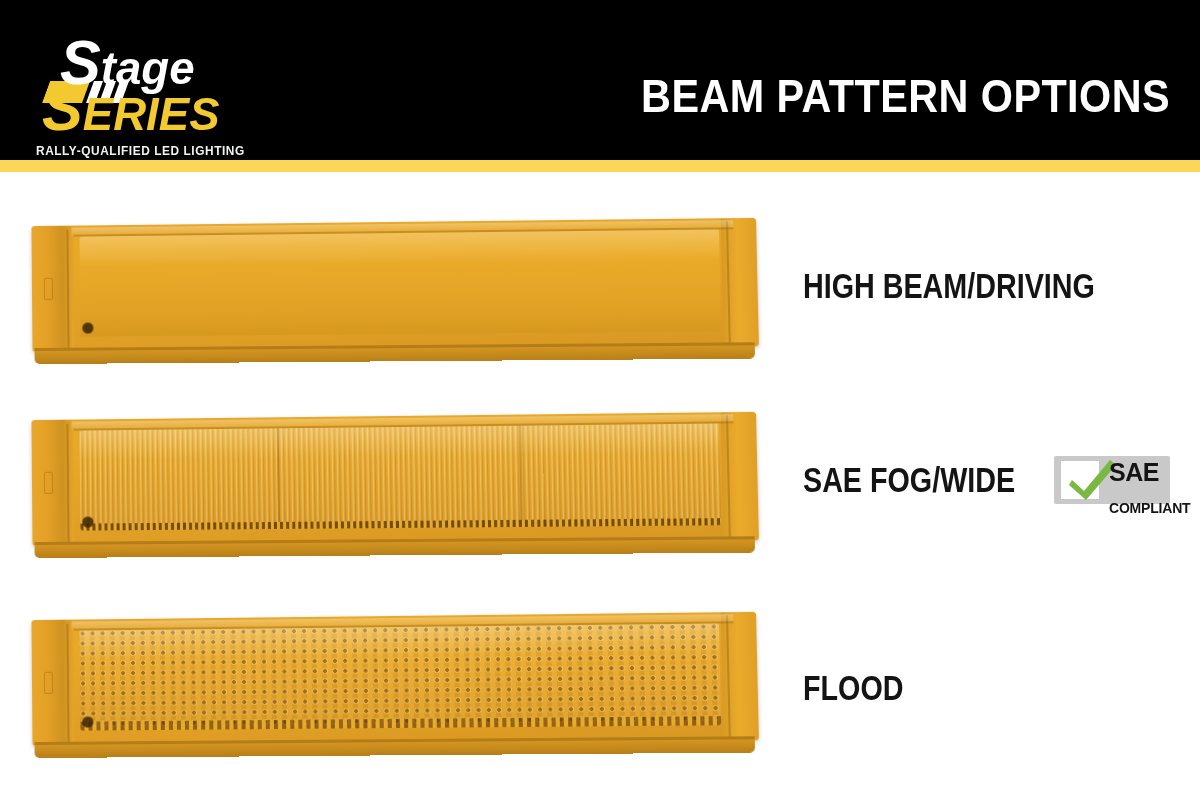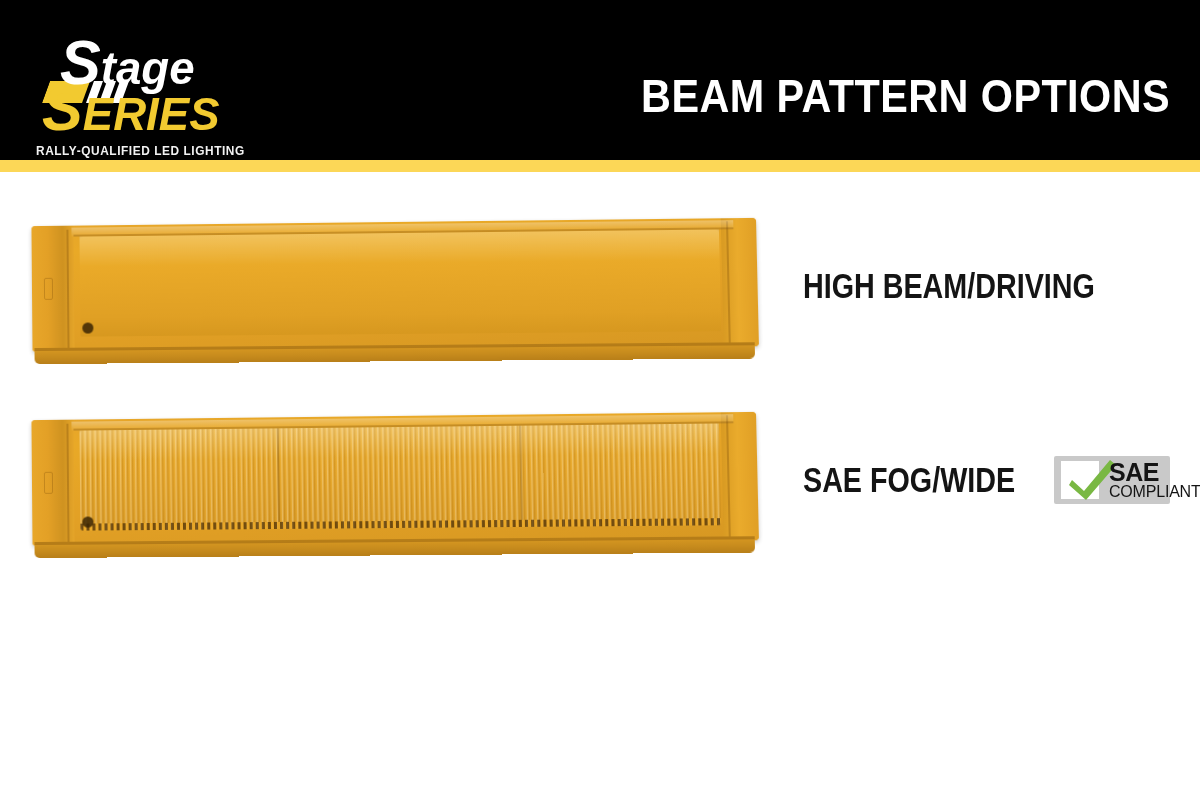--- a/index.html
+++ b/index.html
@@ -261,22 +261,22 @@
     position:absolute; left:55px; top:4px;
     width:58px;
   }
   .sae-main{
     font-family:"Liberation Sans", sans-serif;
     font-weight:bold; font-size:25px; line-height:25px;
     color:#141414; letter-spacing:-0.5px;
   }
   .sae-sub{
     font-family:"Liberation Sans", sans-serif;
-    font-weight:normal; font-size:16px; line-height:12px;
-    color:#141414; letter-spacing:-0.2px; margin-top:1px;
+    font-weight:bold; font-size:14px; line-height:12px;
+    color:#141414; letter-spacing:-0.2px; margin-top:17px;
   }
 </style>
 </head>
 <body>
 
 <div id="page">
 
   <div class="header">
 
     <div class="logo">
@@ -351,14 +351,39 @@
       <svg class="sae-check" viewBox="0 0 50 44">
         <path d="M4 22 L16 33 L42 2 L48 7 L18 42 L1 27 Z" fill="#79B843"></path>
       </svg>
       <div class="sae-text">
         <div class="sae-main">SAE</div>
         <div class="sae-sub">COMPLIANT</div>
       </div>
     </div>
   </div>
 
+  <div class="row" style="top:612px; height:160px;">
+
+    <div class="lens-wrap" style="left:32px; top:8px;">
+      <div class="lens">
+        <div class="lens-body">
+          <div class="lens-cap-left">
+              <span class="nub"></span>
+            </div>
+          <div class="lens-cap-right"></div>
+          <div class="lens-bevel-top"></div>
+          <div class="lens-bevel-line"></div>
+          <div class="lens-face">
+            <div class="pat-dimple">
+              <span class="bottom-teeth"></span>
+            </div>
+            <div class="corner-dot" style="left:2px; bottom:3px;"></div>
+          </div>
+          <div class="lens-gloss"></div>
+        </div>
+        <div class="lens-edge-bottom"></div>
+      </div>
+    </div>
+
+    <div class="row-label" style="left:803px; top:56px;">FLOOD</div>
+  </div>
 
 </div>
 
 </body></html>

